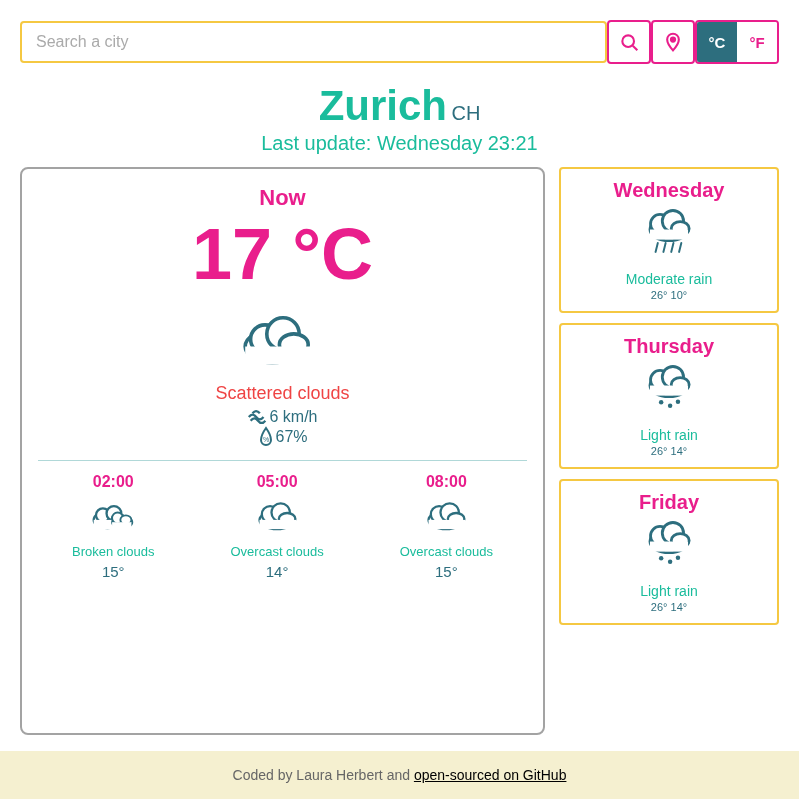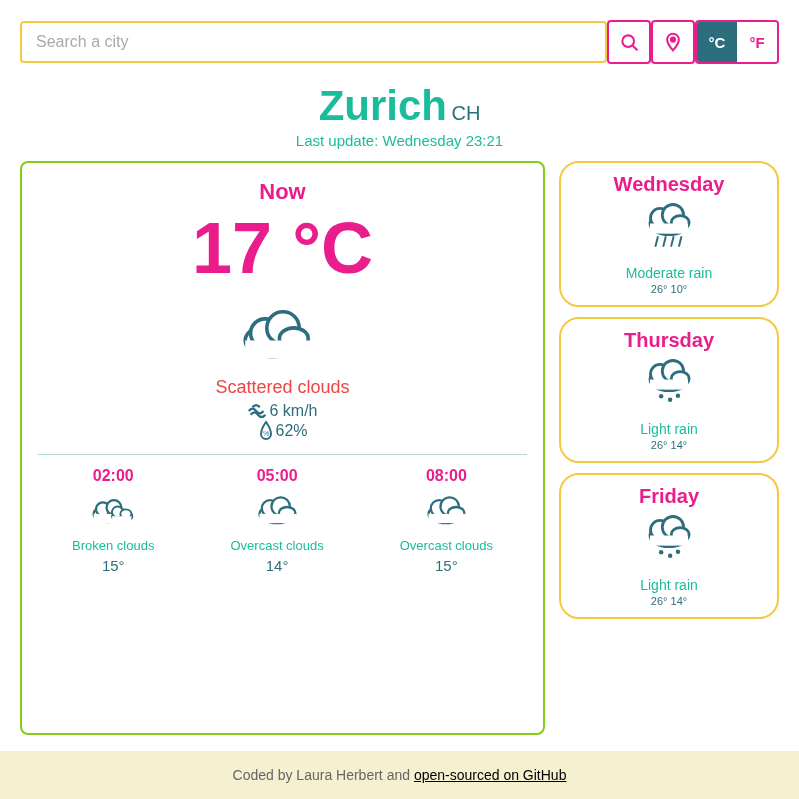--- a/index.html
+++ b/index.html
@@ -70,31 +70,31 @@
       color: #1abc9c;
     }
     .city-country {
       font-size: 20px;
       color: #2d6e7e;
       font-weight: normal;
     }
     .last-update {
       text-align: center;
       color: #1abc9c;
-      font-size: 15px;
+      font-size: 20px;
       padding-bottom: 12px;
     }
     .main-content {
       display: flex;
       gap: 14px;
       padding: 0 20px;
       flex: 1;
     }
     .now-panel {
-      border: 2px solid #84cc16;
+      border: 2px solid #a3a3a3;
       border-radius: 8px;
       flex: 1;
       padding: 16px;
       display: flex;
       flex-direction: column;
       align-items: center;
     }
     .now-label {
       color: #e91e8c;
       font-size: 22px;
@@ -162,21 +162,21 @@
       font-weight: normal;
     }
     .forecast-panel {
       display: flex;
       flex-direction: column;
       gap: 10px;
       width: 220px;
     }
     .forecast-day {
       border: 2px solid #f5c842;
-      border-radius: 20px;
+      border-radius: 4px;
       padding: 10px 14px;
       display: flex;
       flex-direction: column;
       align-items: center;
     }
     .day-name {
       color: #e91e8c;
       font-size: 20px;
       font-weight: bold;
       margin-bottom: 4px;
@@ -266,21 +266,21 @@
         <path d="M4 13 Q8 8 12 13 Q16 18 20 13" stroke="#2d6e7e" stroke-width="2.5" fill="none"></path>
         <path d="M6 5 Q10 0 14 5" stroke="#2d6e7e" stroke-width="2.5" fill="none"></path>
       </svg>
       <span>6 km/h</span>
     </div>
     <div class="now-humidity">
       <svg width="18" height="22" viewBox="0 0 18 22">
         <path d="M9 2 Q14 9 14 14 A5 5 0 0 1 4 14 Q4 9 9 2Z" stroke="#2d6e7e" stroke-width="2" fill="none"></path>
         <text x="9" y="16" text-anchor="middle" font-size="7" fill="#2d6e7e">%</text>
       </svg>
-      <span>62%</span>
+      <span>67%</span>
     </div>
 
     <hr class="divider">
 
     <div class="hourly-row">
 
       <div class="hour-item">
         <div class="hour-time">02:00</div>
         <div class="weather-icon-small">
           <svg width="46" height="36" viewBox="0 0 100 70" fill="none">

